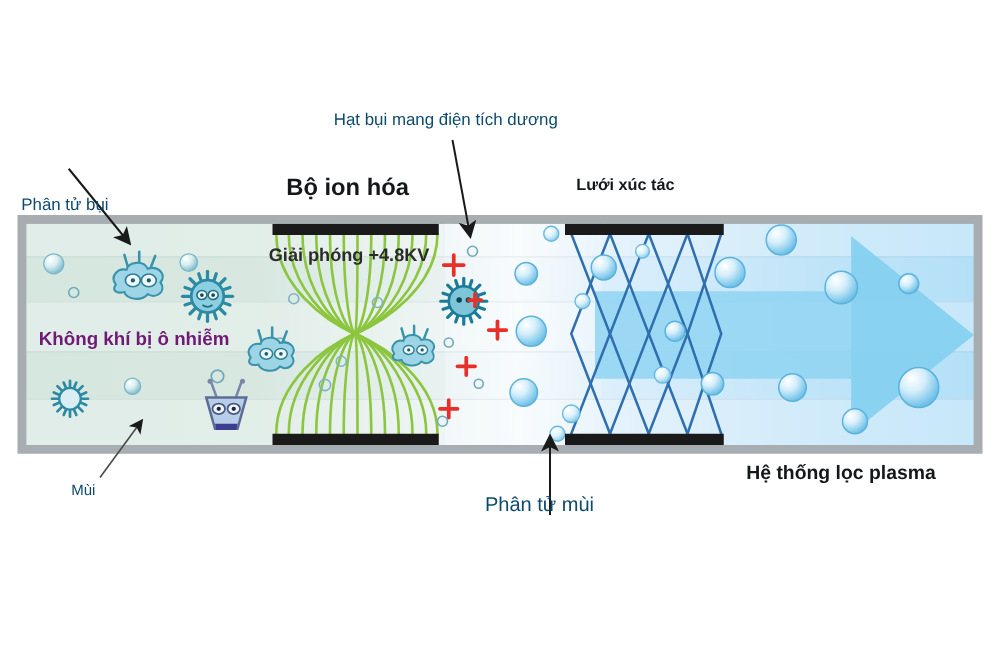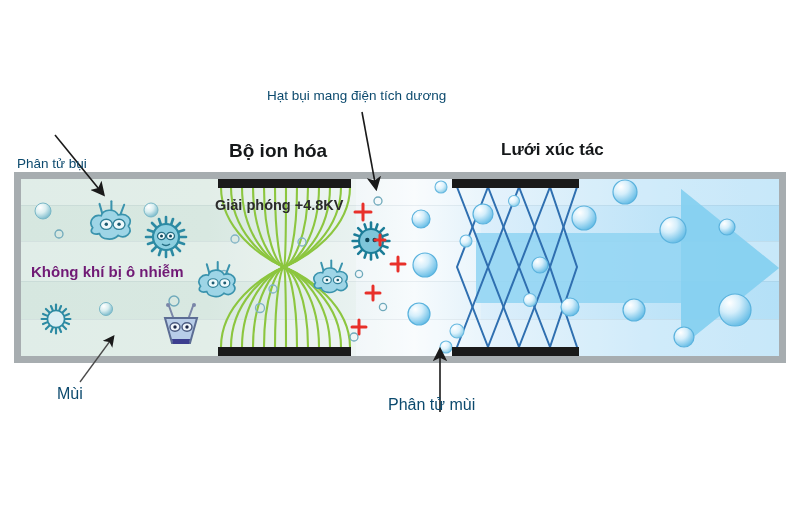--- a/index.html
+++ b/index.html
@@ -55,22 +55,22 @@
   .svg-abs{position:absolute;left:0;top:0;overflow:visible;}
 
   
   .lbl{position:absolute;color:#3a3a3a;white-space:nowrap;}
   .lbl-thin{font-size:13.5px;color:#0c4a6e;}
   .lbl-bold{font-weight:bold;color:#15181a;}
 
   .lbl-dust{left:17px;top:112px;margin-top:44px;}
   .lbl-charged{left:267px;top:88px;}
   .lbl-ion{left:229px;top:140px;font-size:19px;}
-  .lbl-mesh{left:461px;top:140px;font-size:17px;margin-left:40px;}
-  .lbl-odor{left:57px;top:385px;font-size:16px;}
+  .lbl-mesh{left:461px;top:140px;font-size:13px;}
+  .lbl-odor{left:57px;top:385px;font-size:12px;}
   .lbl-odormol{left:388px;top:396px;font-size:16px;}
   .lbl-plasma{left:597px;top:370px;font-size:15.5px;}
 
   .in-lbl{position:absolute;font-weight:bold;color:#701a75;white-space:nowrap;}
   .lbl-polluted{left:10px;top:84px;font-size:15px;}
   .lbl-release{left:194px;top:18px;font-size:14.5px;font-weight:bold;color:#2b2b2b;}
   .lbl-clean{left:618px;top:81px;font-size:15px;}
 </style>
 </head>
 <body>
@@ -367,14 +367,15 @@
 
     <line x1="440" y1="412" x2="440" y2="350" stroke="#1a1a1a" stroke-width="1.6" marker-end="url(#ah)"></line>
   </svg>
 
   <div class="lbl lbl-thin lbl-dust">Phân tử bụi</div>
   <div class="lbl lbl-thin lbl-charged">Hạt bụi mang điện tích dương</div>
   <div class="lbl lbl-bold lbl-ion">Bộ ion hóa</div>
   <div class="lbl lbl-bold lbl-mesh">Lưới xúc tác</div>
   <div class="lbl lbl-thin lbl-odor">Mùi</div>
   <div class="lbl lbl-thin lbl-odormol">Phân tử mùi</div>
+  <div class="lbl lbl-bold lbl-plasma">Hệ thống lọc plasma</div>
 
 </div>
 
 </body></html>

